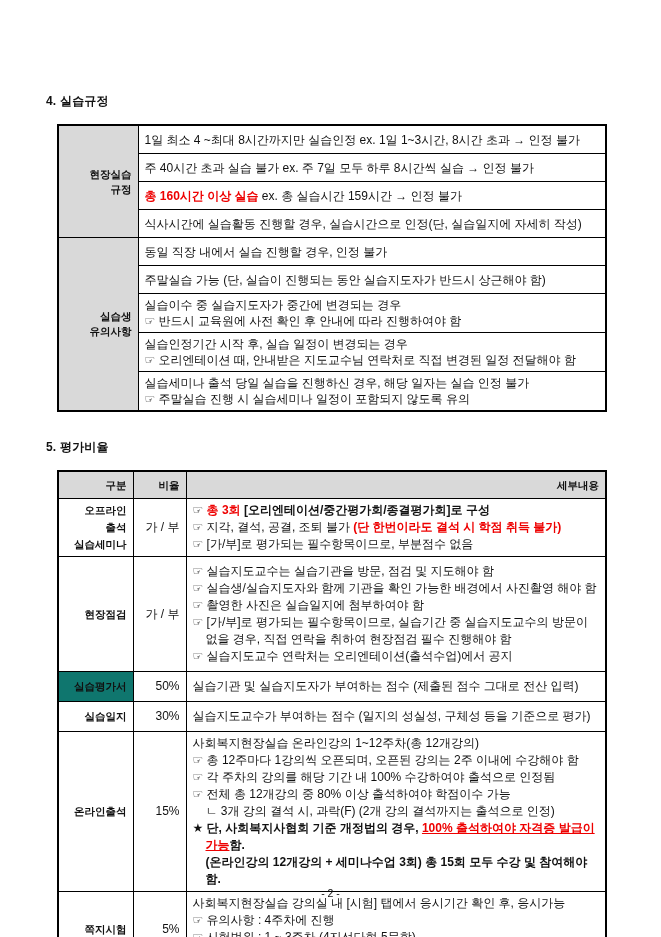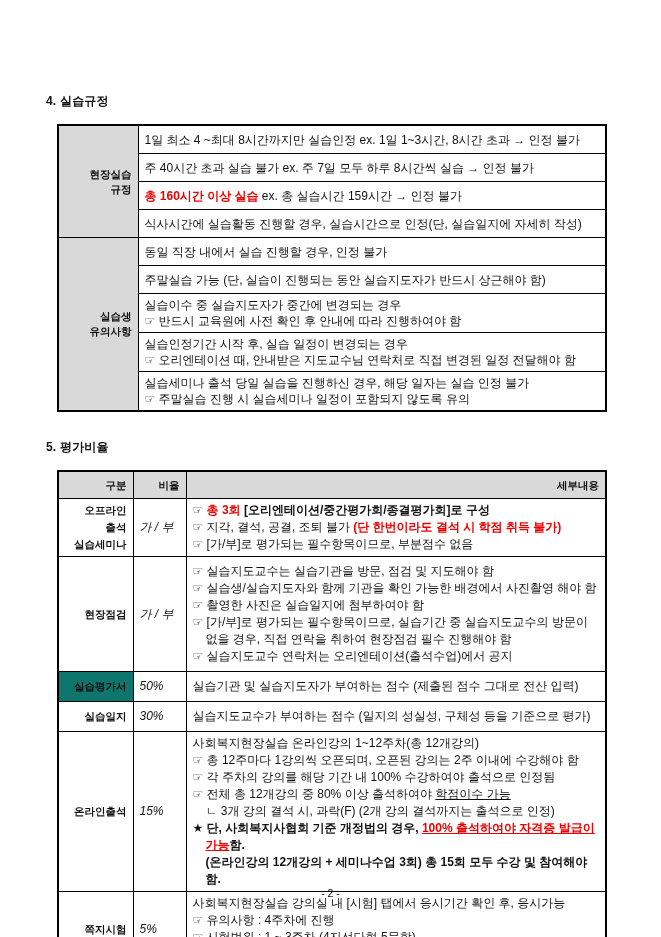--- a/index.html
+++ b/index.html
@@ -34,26 +34,26 @@
     line-height:16px;
   }
   .t2 td{line-height:17px;}
   .hd{
     background:#d9d9d9;
     text-align:right;
     font-weight:bold;
     font-size:10.5px;
     line-height:15px;
   }
-  .ratio{ text-align:left;font-style:italic; }
+  .ratio{ text-align:right; }
   .one{height:21px;}
   .one2{height:23px;}
   .red{color:#ee0000;font-weight:bold;margin-top:24px;}
   .b{font-weight:bold;}
-  .u{text-decoration:underline;}
+  .u{}
   .ru{color:#ee0000;font-weight:bold;text-decoration:underline;}
   .hang{padding-left:13px;text-indent:-13px;}
   .ind{padding-left:13px;}
   .pad-lg{padding-top:6px;padding-bottom:6px;}
   .tbl-gap{margin-bottom:27px;}
   .footer{
     position:absolute;
     left:0;bottom:38px;
     width:100%;
     text-align:center;

